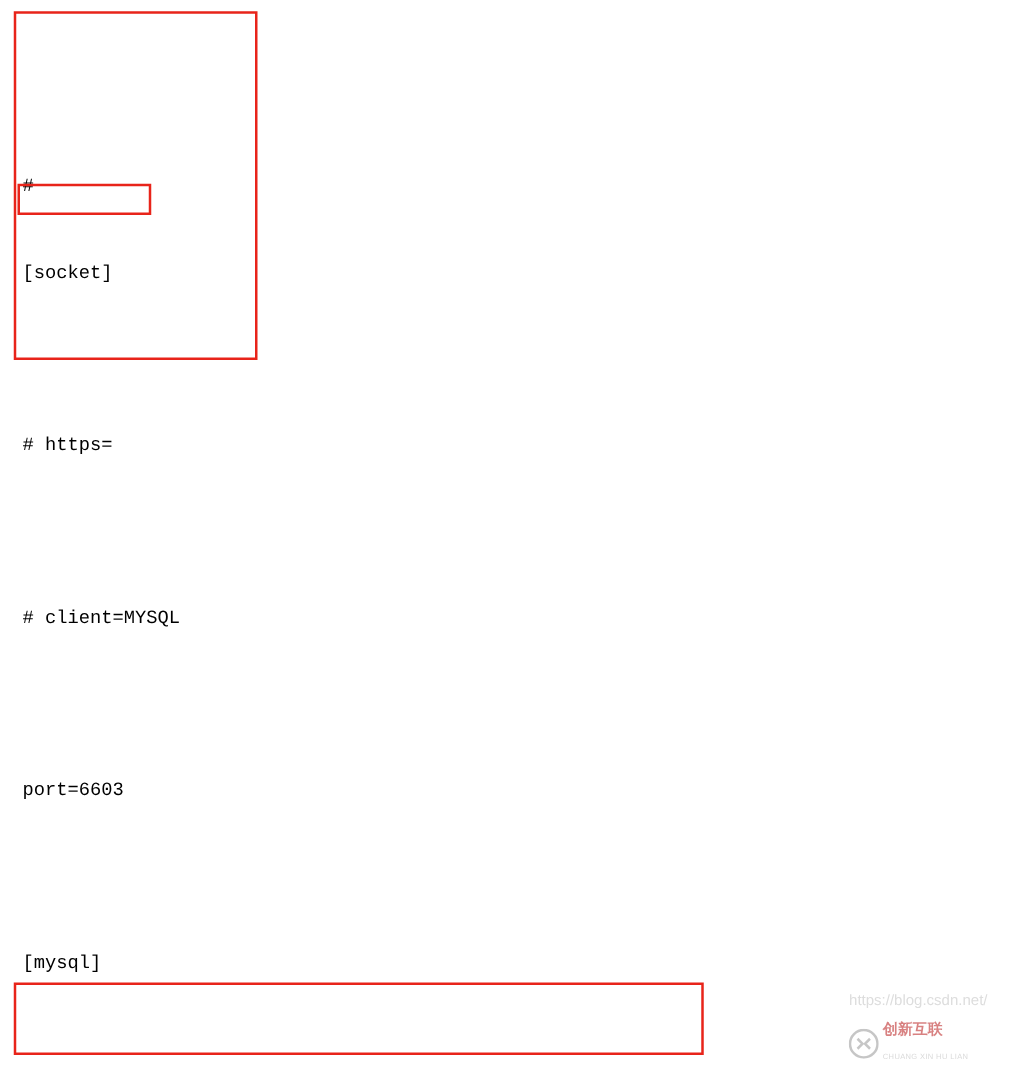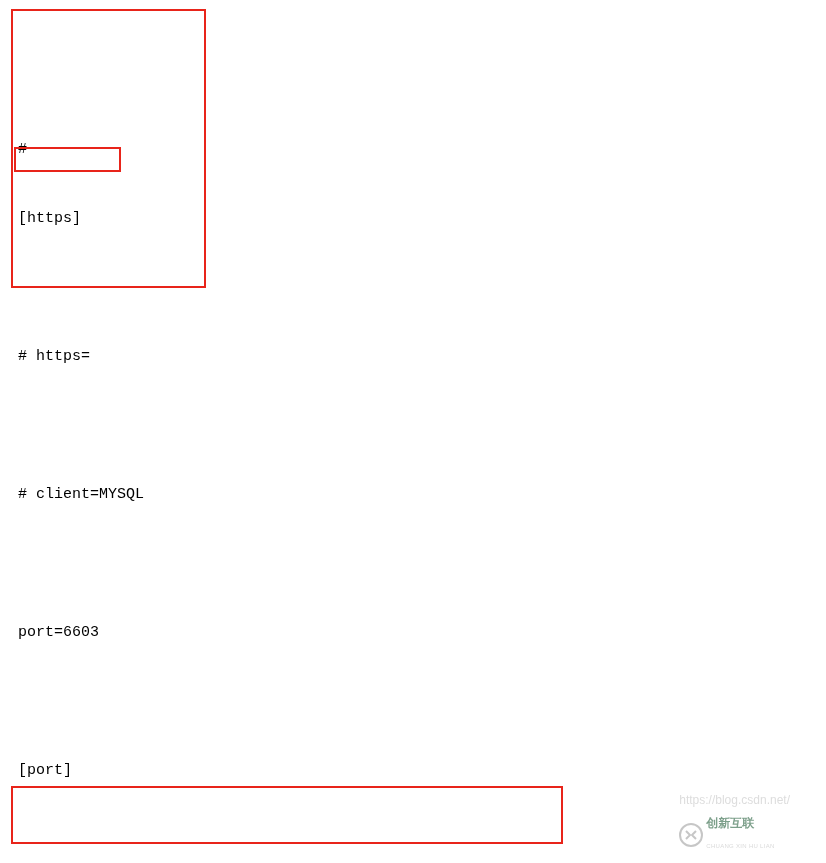--- a/index.html
+++ b/index.html
@@ -68,45 +68,45 @@
       height: 24px;
     }
     .watermark-text {
       display: flex;
       flex-direction: column;
       margin-left: 3px;
       font-family: Arial, sans-serif;
     }
     .watermark-cn {
       font-size: 12px;
-      color: #14532d;
+      color: #b91c1c;
       font-weight: bold;
     }
     .watermark-en {
       font-size: 6px;
       color: #bbb;
       letter-spacing: 0.3px;
     }
   </style>
 </head>
 <body>
 
 
 
 <div class="code-block">
   <span class="code-line">#</span>
-  <span class="code-line">[https]</span>
+  <span class="code-line">[socket]</span>
   <span class="code-line"></span>
   <span class="code-line"># https=</span>
   <span class="code-line"></span>
   <span class="code-line"># client=MYSQL</span>
   <span class="code-line"></span>
   <span class="code-line">port=6603</span>
   <span class="code-line"></span>
-  <span class="code-line">[port]</span>
+  <span class="code-line">[mysql]</span>
   
   
   
   
   
   
   
   
   
   

